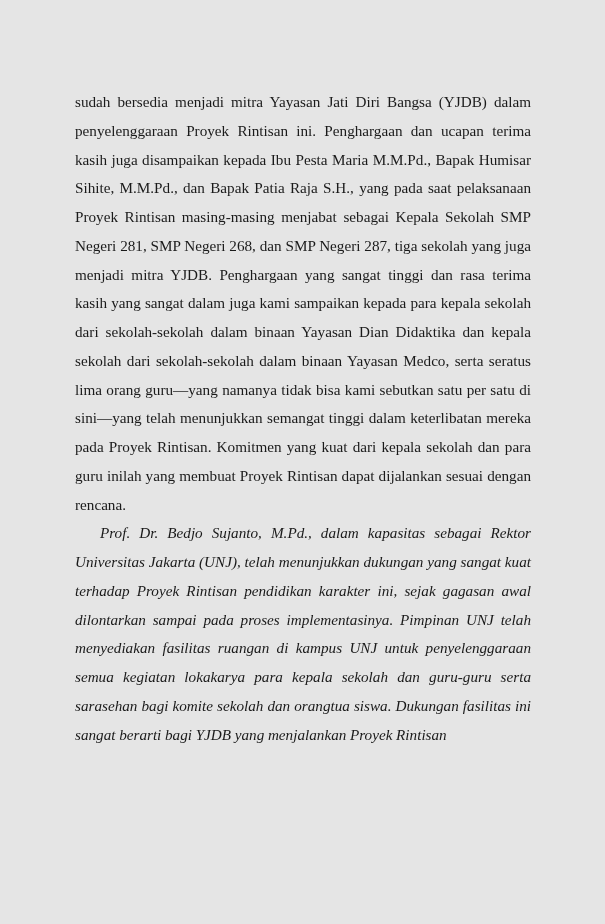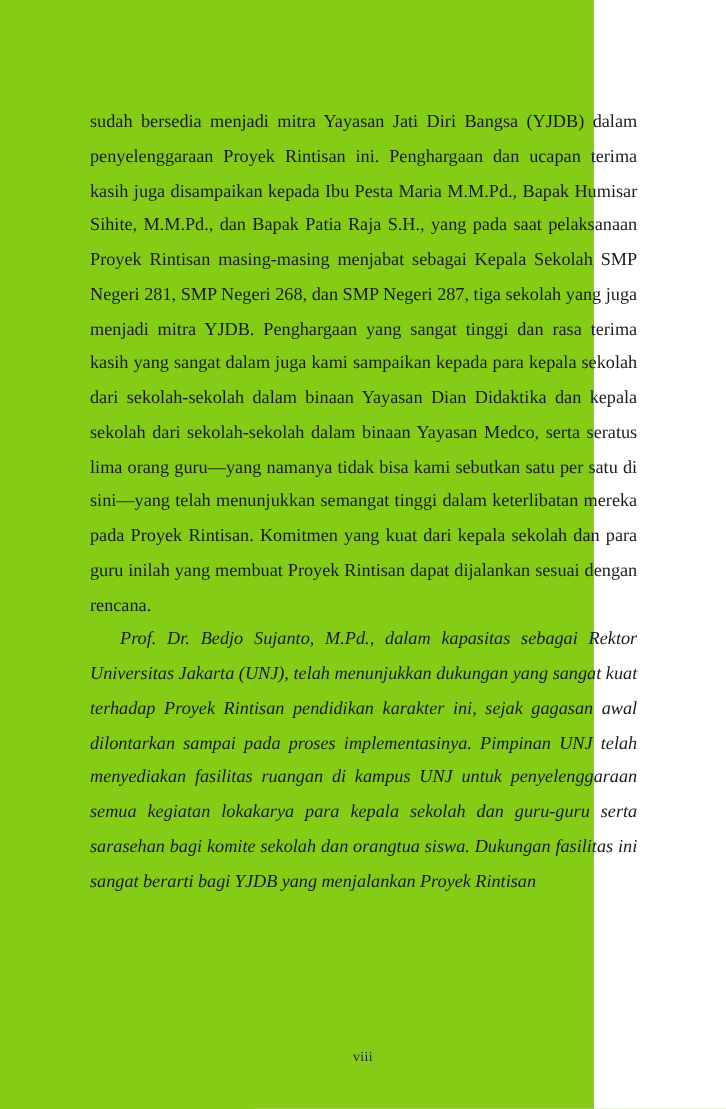--- a/index.html
+++ b/index.html
@@ -12,23 +12,23 @@
     background: #ffffff;
     font-family: "Liberation Serif", "DejaVu Serif", serif;
     color: #1a1a1a;
     overflow: hidden;
     position: relative;
   }
   .page {
     position: absolute;
     left: 0;
     top: 0;
-    width: 495px;
+    width: 605px;
     height: 924px;
-    background: #84cc16;
+    background: #e5e5e5;
   }
   .text-block {
     position: absolute;
     left: 75px;
     top: 88px;
     width: 456px;
   }
   .para {
     margin: 0;
     font-size: 15.2px;
@@ -63,15 +63,14 @@
 </head>
 <body>
 
 <div class="page">
 
   <div class="text-block">
     <p class="para first">sudah bersedia menjadi mitra Yayasan Jati Diri Bangsa (YJDB) dalam penyelenggaraan Proyek Rintisan ini. Penghargaan dan ucapan terima kasih juga disampaikan kepada Ibu Pesta Maria M.M.Pd., Bapak Humisar Sihite, M.M.Pd., dan Bapak Patia Raja S.H., yang pada saat pelaksanaan Proyek Rintisan masing-masing menjabat sebagai Kepala Sekolah SMP Negeri 281, SMP Negeri 268, dan SMP Negeri 287, tiga sekolah yang juga menjadi mitra YJDB. Penghargaan yang sangat tinggi dan rasa terima kasih yang sangat dalam juga kami sampaikan kepada para kepala sekolah dari sekolah-sekolah dalam binaan Yayasan Dian Didaktika dan kepala sekolah dari sekolah-sekolah dalam binaan Yayasan Medco, serta seratus lima orang guru—yang namanya tidak bisa kami sebutkan satu per satu di sini—yang telah menunjukkan semangat tinggi dalam keterlibatan mereka pada Proyek Rintisan. Komitmen yang kuat dari kepala sekolah dan para guru inilah yang membuat Proyek Rintisan dapat dijalankan sesuai dengan rencana.</p>
     <p class="para indented">Prof. Dr. Bedjo Sujanto, M.Pd., dalam kapasitas sebagai Rektor Universitas Jakarta (UNJ), telah menunjukkan dukungan yang sangat kuat terhadap Proyek Rintisan pendidikan karakter ini, sejak gagasan awal dilontarkan sampai pada proses implementasinya. Pimpinan UNJ telah menyediakan fasilitas ruangan di kampus UNJ untuk penyelenggaraan semua kegiatan lokakarya para kepala sekolah dan guru-guru serta sarasehan bagi komite sekolah dan orangtua siswa. Dukungan fasilitas ini sangat berarti bagi YJDB yang menjalankan Proyek Rintisan</p>
   </div>
 
-  <div class="folio">viii</div>
 
 </div>
 
 </body></html>

